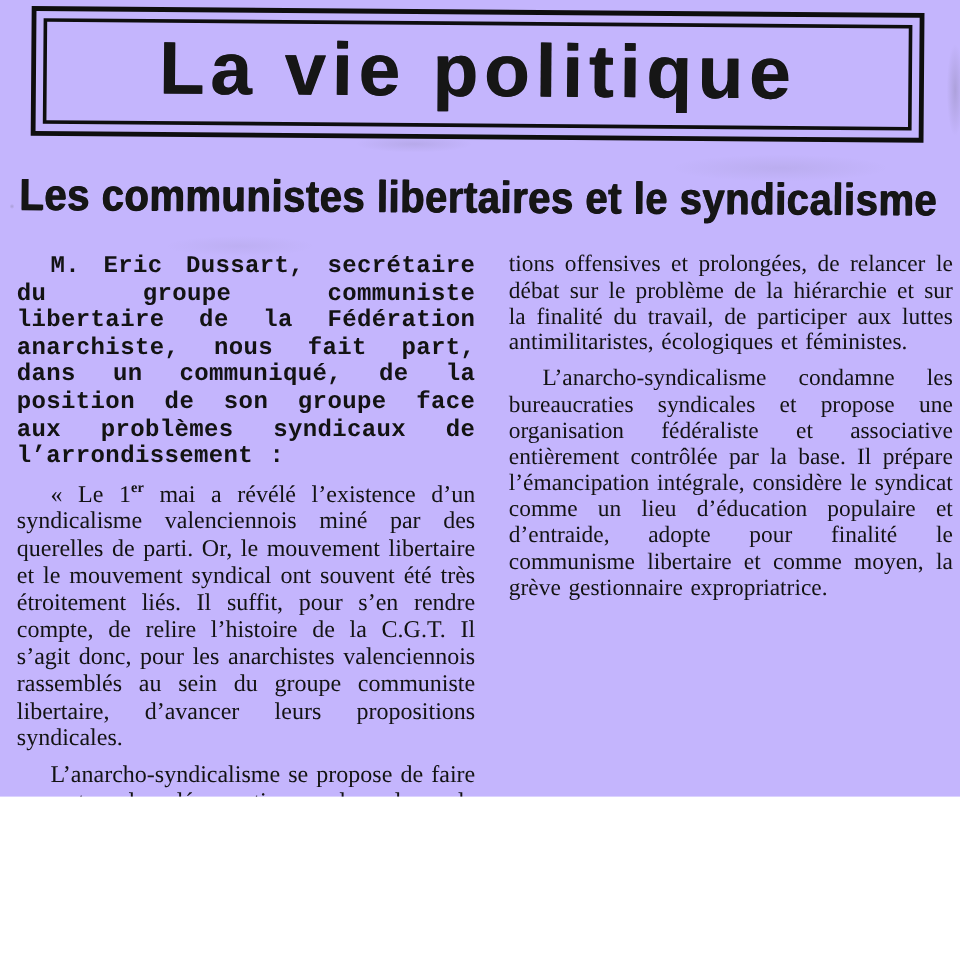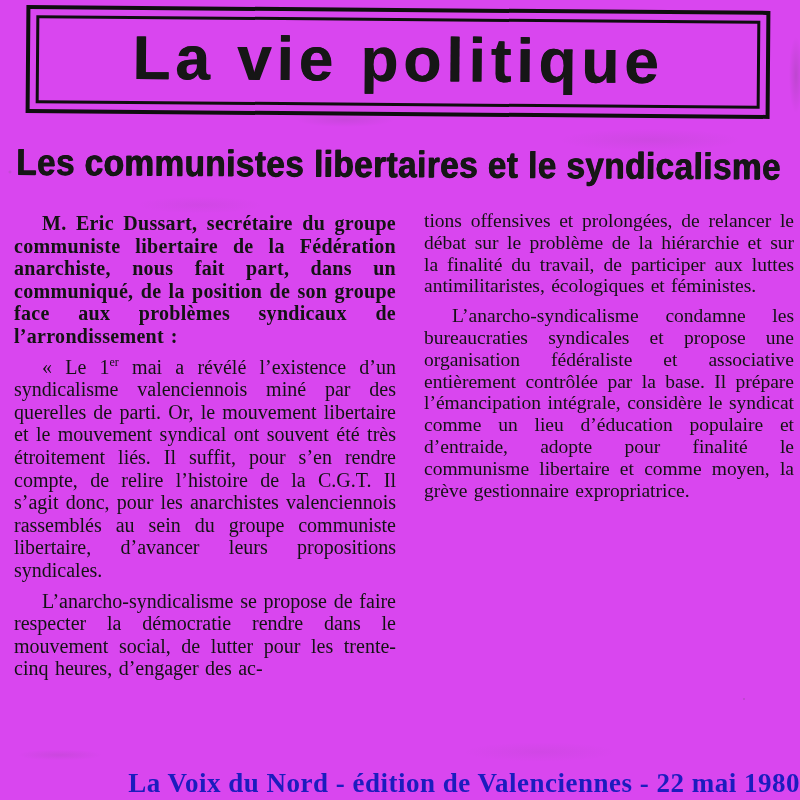--- a/index.html
+++ b/index.html
@@ -1,19 +1,19 @@
 <!DOCTYPE html>
 <html lang="fr"><head>
 <meta charset="utf-8">
 <style>
   * { margin:0; padding:0; box-sizing:border-box; }
   html,body { background:#ffffff; }
   .page {
-    position:relative; width:800px; height:800px; overflow:hidden;
-    background:#d946ef; color:#161616;
+    position:relative; width:800px; height:664px; overflow:hidden;
+    background:#c4b5fd; color:#161616;
     font-family:"Liberation Serif","DejaVu Serif",serif;
   }
   
   .page::before {
     content:""; position:absolute; inset:0; pointer-events:none;
     background:
       radial-gradient(circle 3px at 10px 172px, rgba(90,90,90,.25), transparent 70%),
       radial-gradient(ellipse 70px 10px at 345px 120px, rgba(70,70,70,.10), transparent 70%),
       radial-gradient(ellipse 10px 55px at 796px 75px, rgba(70,70,70,.18), transparent 70%),
       radial-gradient(ellipse 130px 16px at 650px 140px, rgba(80,80,80,.08), transparent 70%),
@@ -55,22 +55,22 @@
 
   
   .column {
     position:absolute; text-align:justify; hyphens:auto;
     word-spacing:1.5px; color:#131313;
   }
   .column-left  { left:14px;  top:212px; width:382px; font-size:20px;   line-height:22.6px; }
   .column-right { left:424px; top:210px; width:370px; font-size:19.5px; line-height:21.8px; }
   .column p { margin:0 0 8px; text-indent:28px; }
   .column p.cont { text-indent:0; }
-  .column p.lead { font-weight:700; letter-spacing:.3px; }
-  sup { font-size:.6em; vertical-align:super; line-height:0; }
+  .column p.lead { font-weight:700; letter-spacing:.3px;font-family:Liberation Mono, monospace; }
+  sup { font-size:.6em; vertical-align:super; line-height:0;font-weight:bold; }
 
   
   .caption {
     position:absolute; left:0; top:752px; width:100%;
     text-align:right; color:#1c1cbe;
     font-family:"Liberation Serif","DejaVu Serif",serif;
     font-weight:700; font-size:27px; letter-spacing:.5px;margin-top:16px;
   }
 </style>
 </head>

